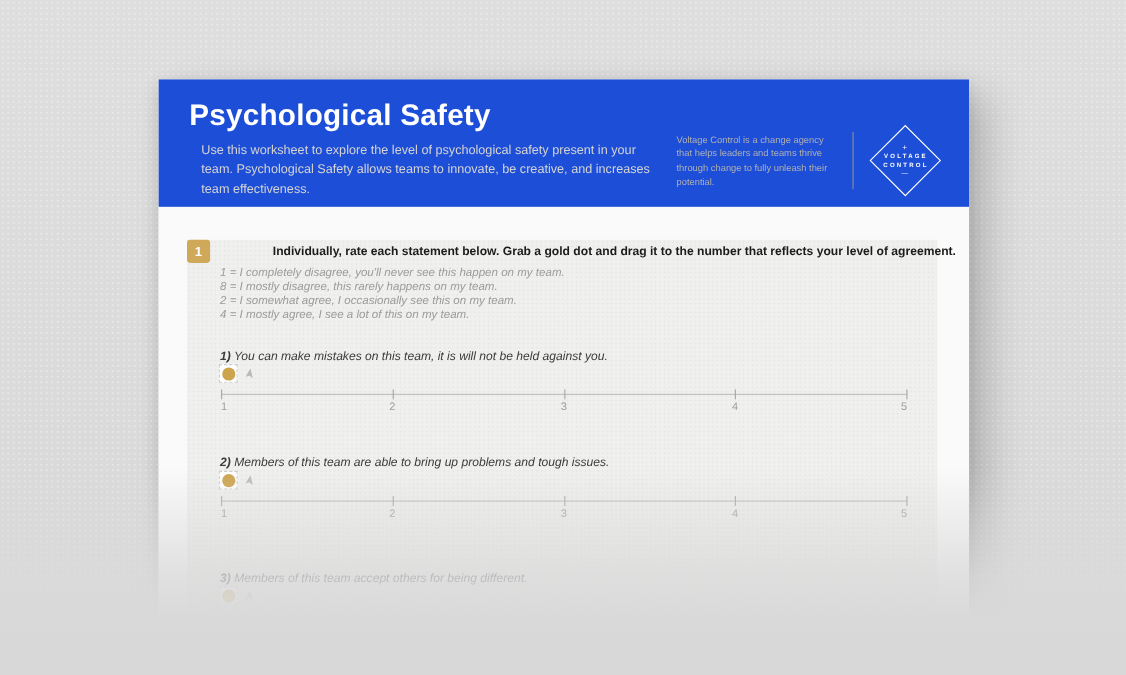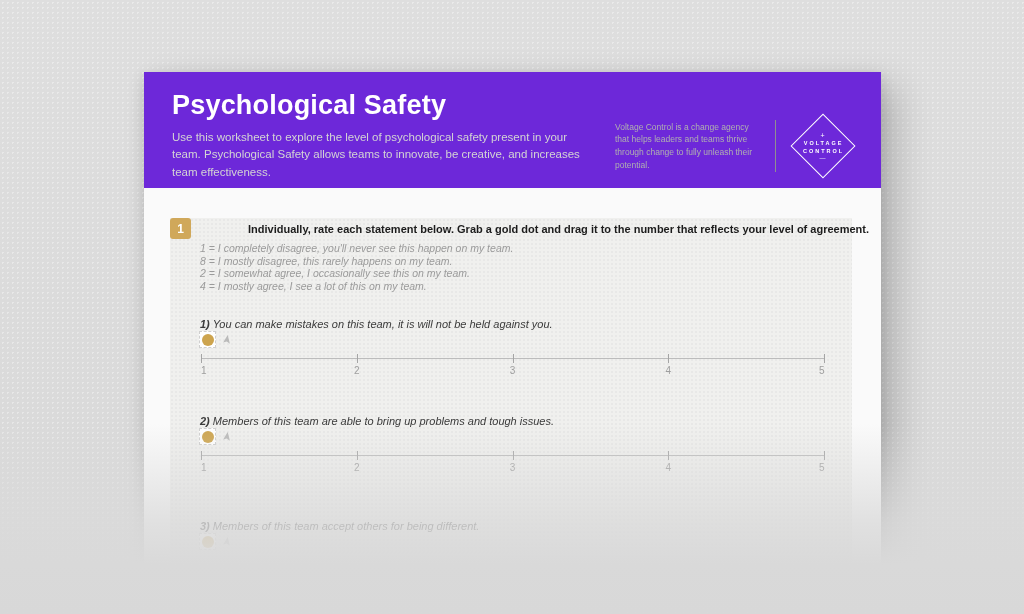--- a/index.html
+++ b/index.html
@@ -17,30 +17,30 @@
   }
   
   .card {
     position:absolute; left:144px; top:72px; width:737px; height:496px;
     background:#fafafa;
     box-shadow:16px 14px 34px rgba(0,0,0,.20), 0 4px 14px rgba(0,0,0,.12);
     overflow:hidden;
   }
   
   .header {
-    position:relative; width:100%; height:116px; background:#6d28d9;
+    position:relative; width:100%; height:116px; background:#1d4ed8;
     display:flex; align-items:center;
   }
   .header-left { position:absolute; left:28px; top:18px; width:430px; }
   .title {
     color:#ffffff; font-size:27px; font-weight:bold; letter-spacing:.2px;
     margin-bottom:8px;
   }
   .desc {
-    color:#d4d4d4; font-size:11.5px; line-height:1.5; width:408px;
+    color:#d4d4d4; font-size:11.5px; line-height:1.5; width:408px;margin-left:11px;
   }
   .header-right {
     position:absolute; right:25px; top:0; height:148px;
     display:flex; align-items:center; gap:14px;
   }
   .blurb {
     width:146px; color:#b0b0b0; font-size:8.5px; line-height:1.5;
   }
   .vdivider { width:1px; height:52px; background:#8f8f8f; }
   .logo-wrap {

